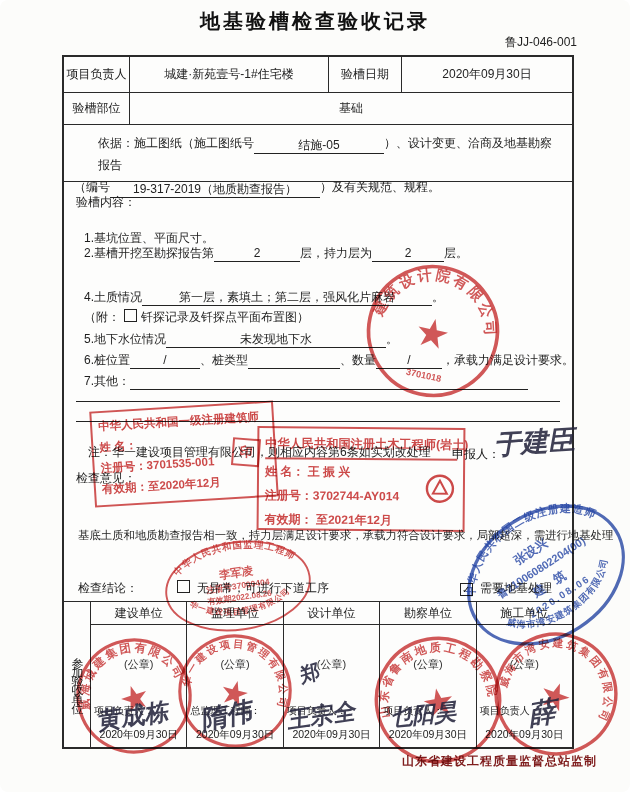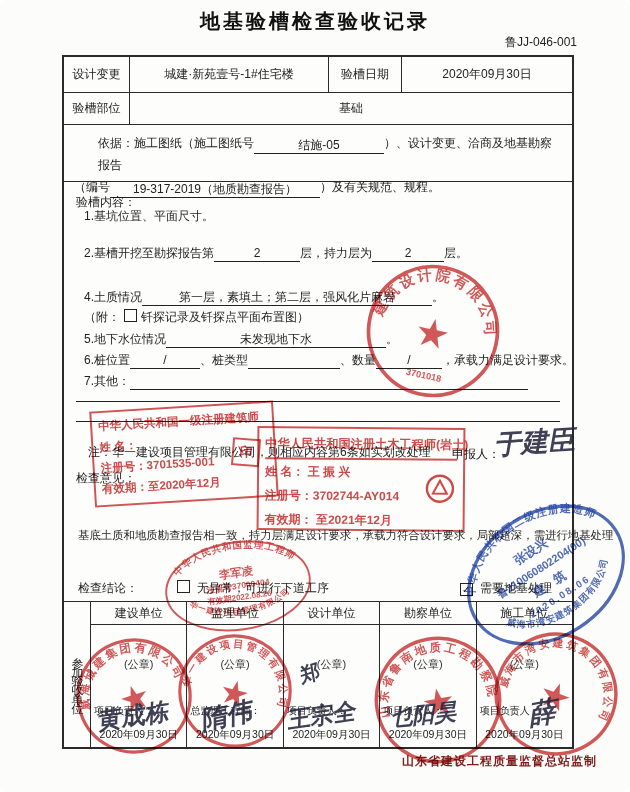--- a/index.html
+++ b/index.html
@@ -80,21 +80,21 @@
 <body>
 
 <div class="page">
 
   <div class="title">地基验槽检查验收记录</div>
   <div class="code">鲁JJ-046-001</div>
 
   <div class="form">
 
     <div class="row r1">
-      <div class="cell w66">设计变更</div>
+      <div class="cell w66">项目负责人</div>
       <div class="cell w199">城建·新苑壹号-1#住宅楼</div>
       <div class="cell w73">验槽日期</div>
       <div class="cell fx">2020年09月30日</div>
     </div>
 
     <div class="row r2">
       <div class="cell w66">验槽部位</div>
       <div class="cell fx">基础</div>
     </div>
 
@@ -102,21 +102,21 @@
       <div class="ind">
         <span>依据：施工图纸（施工图纸号</span><span class="blank bw1">结施-05</span><span>）、设计变更、洽商及地基勘察报告</span>
       </div>
       <div>
         <span>（编号</span><span class="blank bw2">19-317-2019（地质勘查报告）</span><span>）及有关规范、规程。</span>
       </div>
     </div>
 
     <div class="row content">
       <div class="ln" style="top:12px">验槽内容：</div>
-      <div class="ln" style="top:26px;left:20px">1.基坑位置、平面尺寸。</div>
+      <div class="ln" style="top:48px;left:20px">1.基坑位置、平面尺寸。</div>
       <div class="ln" style="top:63px;left:20px">
         <span>2.基槽开挖至勘探报告第</span><span class="blank" style="width:86px">2</span><span>层，持力层为</span><span class="blank" style="width:72px">2</span><span>层。</span>
       </div>
       <div class="ln" style="top:107px;left:20px">
         <span>4.土质情况</span><span class="blank" style="width:290px">第一层，素填土；第二层，强风化片麻岩</span><span>。</span>
       </div>
       <div class="ln" style="top:127px;left:20px">
         <span>（附：</span><span class="cb"></span><span>钎探记录及钎探点平面布置图）</span>
       </div>
       <div class="ln" style="top:149px;left:20px">

